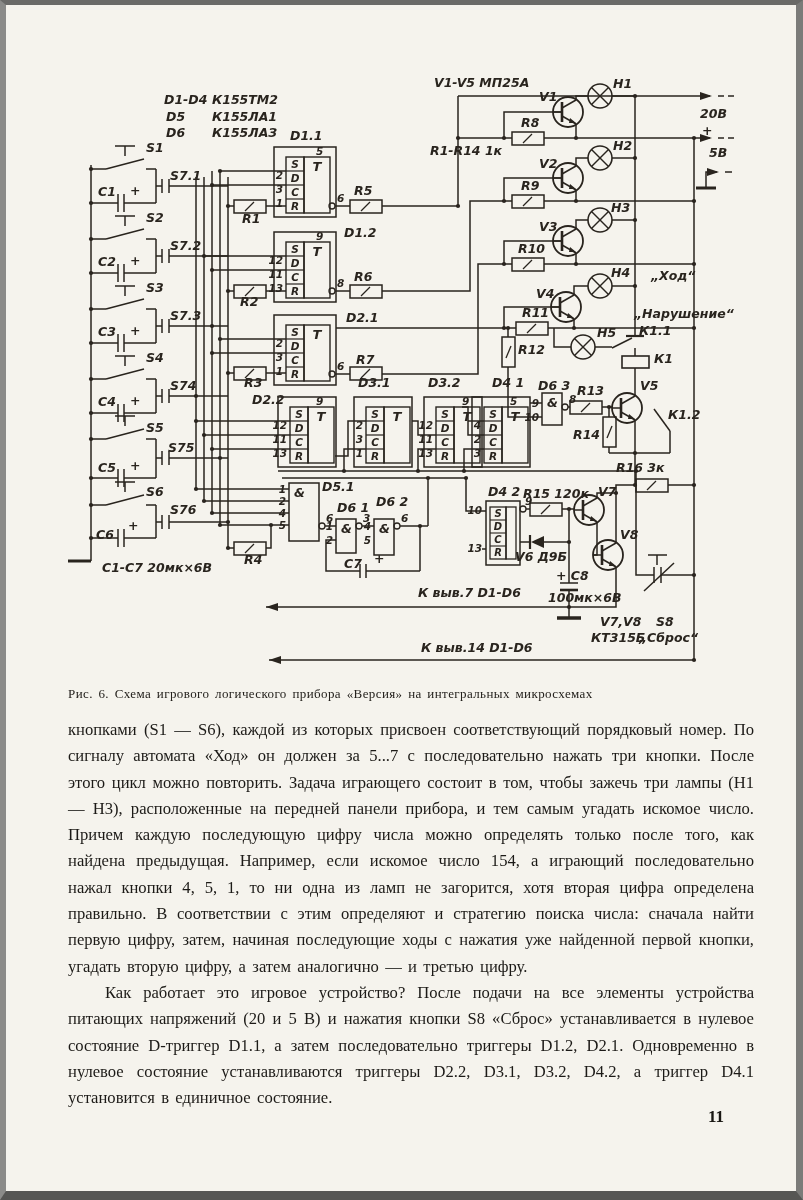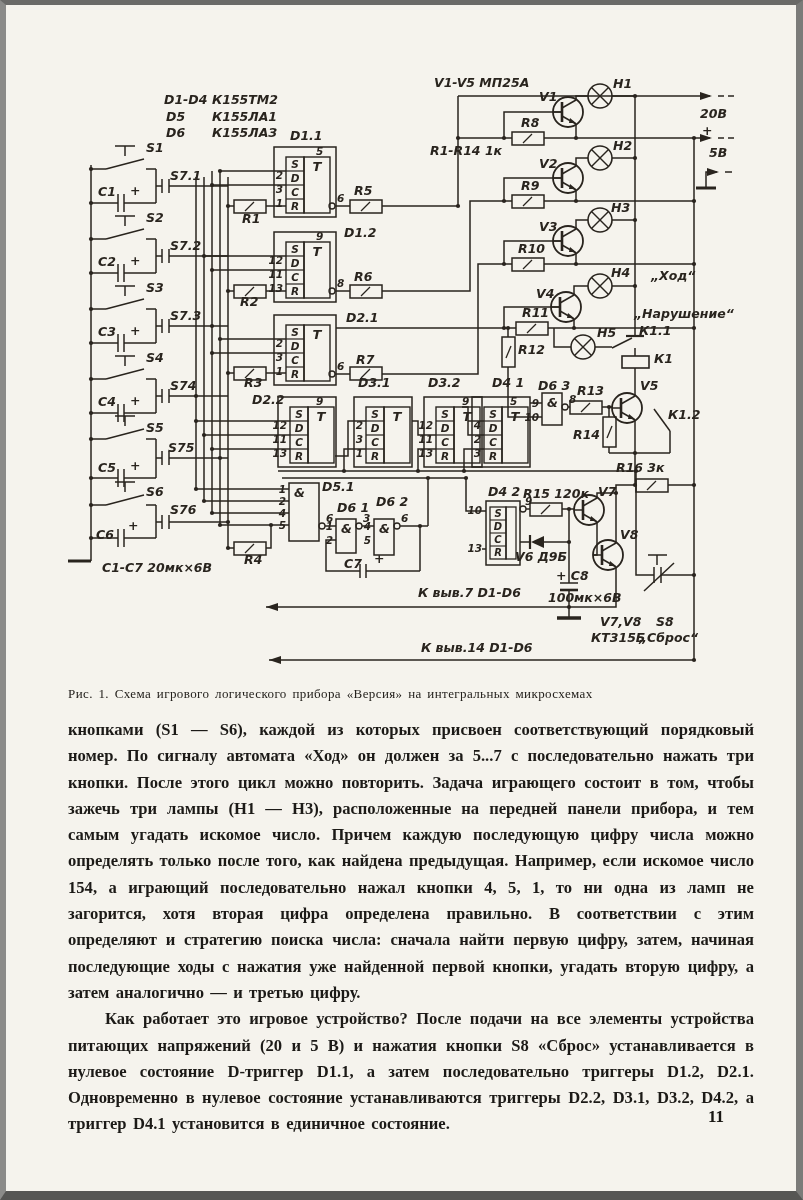--- a/index.html
+++ b/index.html
@@ -11,21 +11,21 @@
     font-family:"Liberation Serif", serif;color:#1d1b18;
   }
   #schem{position:absolute;left:0;top:0;}
   .caption{
     position:absolute;left:62px;top:681px;width:684px;
     font-size:13px;letter-spacing:.4px;word-spacing:2px;color:#24211d;
   }
   .bodytext{
     position:absolute;left:62px;top:712px;width:686px;
     font-size:16.6px;line-height:26.3px;text-align:justify;
-    word-spacing:2.2px;color:#1c1a17;font-weight:bold;
+    word-spacing:2.2px;color:#1c1a17;
   }
   .bodytext p{margin:0;}
   .bodytext p.indent{text-indent:37px;}
   .pagenum{
     position:absolute;right:72px;top:1102px;font-size:17px;font-weight:bold;color:#191713;
   }
   text{fill:#29241e;}
 </style>
 </head>
 <body>
@@ -647,21 +647,21 @@
       <circle cx="610" cy="488" r="2.1" fill="#29241e"></circle>
       <circle cx="414" cy="521" r="2.1" fill="#29241e"></circle>
       <circle cx="422" cy="473" r="2.1" fill="#29241e"></circle>
       <circle cx="460" cy="473" r="2.1" fill="#29241e"></circle>
       <circle cx="338" cy="466" r="2.1" fill="#29241e"></circle>
       <circle cx="412" cy="466" r="2.1" fill="#29241e"></circle>
       <circle cx="458" cy="466" r="2.1" fill="#29241e"></circle>
       <circle cx="630" cy="466" r="2.1" fill="#29241e"></circle>
     </svg>
 
-  <div class="caption">Рис. 1. Схема игрового логического прибора «Версия» на интегральных микросхемах</div>
+  <div class="caption">Рис. 6. Схема игрового логического прибора «Версия» на интегральных микросхемах</div>
 
   <div class="bodytext">
     <p>кнопками (S1 — S6), каждой из которых присвоен соответствующий порядковый номер. По сигналу автомата «Ход» он должен за 5...7 с последовательно нажать три кнопки. После этого цикл можно повторить. Задача играющего состоит в том, чтобы зажечь три лампы (Н1 — Н3), расположенные на передней панели прибора, и тем самым угадать искомое число. Причем каждую последующую цифру числа можно определять только после того, как найдена предыдущая. Например, если искомое число 154, а играющий последовательно нажал кнопки 4, 5, 1, то ни одна из ламп не загорится, хотя вторая цифра определена правильно. В соответствии с этим определяют и стратегию поиска числа: сначала найти первую цифру, затем, начиная последующие ходы с нажатия уже найденной первой кнопки, угадать вторую цифру, а затем аналогично — и третью цифру.</p>
     <p class="indent">Как работает это игровое устройство? После подачи на все элементы устройства питающих напряжений (20 и 5 В) и нажатия кнопки S8 «Сброс» устанавливается в нулевое состояние  D-триггер D1.1, а затем последовательно триггеры D1.2, D2.1. Одновременно в нулевое состояние устанавливаются триггеры D2.2, D3.1, D3.2, D4.2, а триггер D4.1 установится в единичное состояние.</p>
   </div>
 
   <div class="pagenum">11</div>
 </div>
 
 </body></html>

